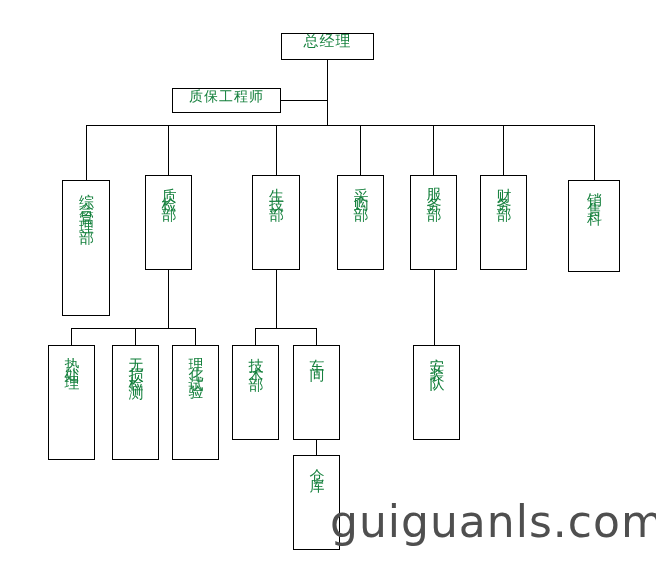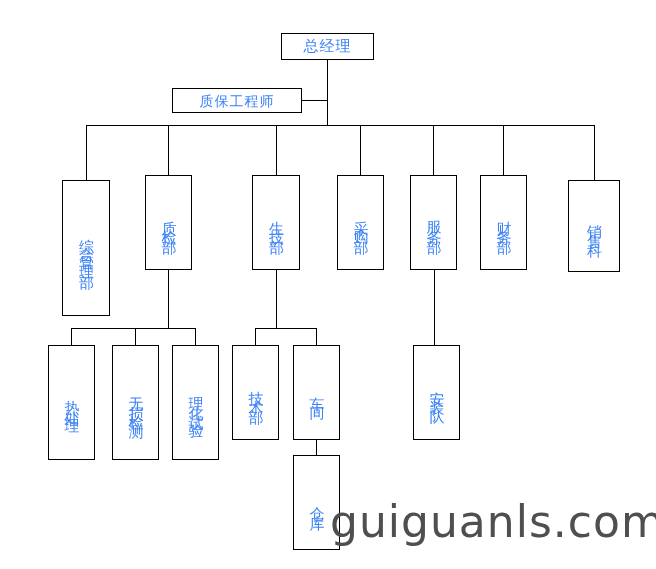--- a/index.html
+++ b/index.html
@@ -9,38 +9,37 @@
     height: 569px;
     background: #ffffff;
     overflow: hidden;
     font-family: "DejaVu Sans", "Liberation Sans", sans-serif;
   }
   .node {
     position: absolute;
     box-sizing: border-box;
     border: 1px solid #000000;
     background: #ffffff;
-    color: #3b82f6;
+    color: #15803d;
     display: flex;
-    align-items: center;
     justify-content: center;
     font-size: 15px;
     line-height: 1;
   }
   .node .vt {
     writing-mode: vertical-rl;
     text-orientation: upright;
     letter-spacing: 9px;
   }
   .node.h { letter-spacing: 1px; }
   .ln { position: absolute; background: #000000; }
 
   
   .n-root { left: 281px; top: 33px;  width: 93px;  height: 27px; }
-  .n-qa   { left: 172px; top: 88px;  width: 130px; height: 25px; font-size: 14px; }
+  .n-qa   { left: 172px; top: 88px;  width: 109px; height: 25px; font-size: 14px; }
   .n-d0   { left: 62px;  top: 180px; width: 48px;  height: 136px; }
   .n-d1   { left: 145px; top: 175px; width: 47px;  height: 95px; }
   .n-d2   { left: 252px; top: 175px; width: 48px;  height: 95px; }
   .n-d3   { left: 337px; top: 175px; width: 47px;  height: 95px; }
   .n-d4   { left: 410px; top: 175px; width: 47px;  height: 95px; }
   .n-d5   { left: 480px; top: 175px; width: 47px;  height: 95px; }
   .n-d6   { left: 568px; top: 180px; width: 52px;  height: 92px; }
   .n-c0   { left: 48px;  top: 345px; width: 47px;  height: 115px; }
   .n-c1   { left: 112px; top: 345px; width: 47px;  height: 115px; }
   .n-c2   { left: 172px; top: 345px; width: 47px;  height: 115px; }

